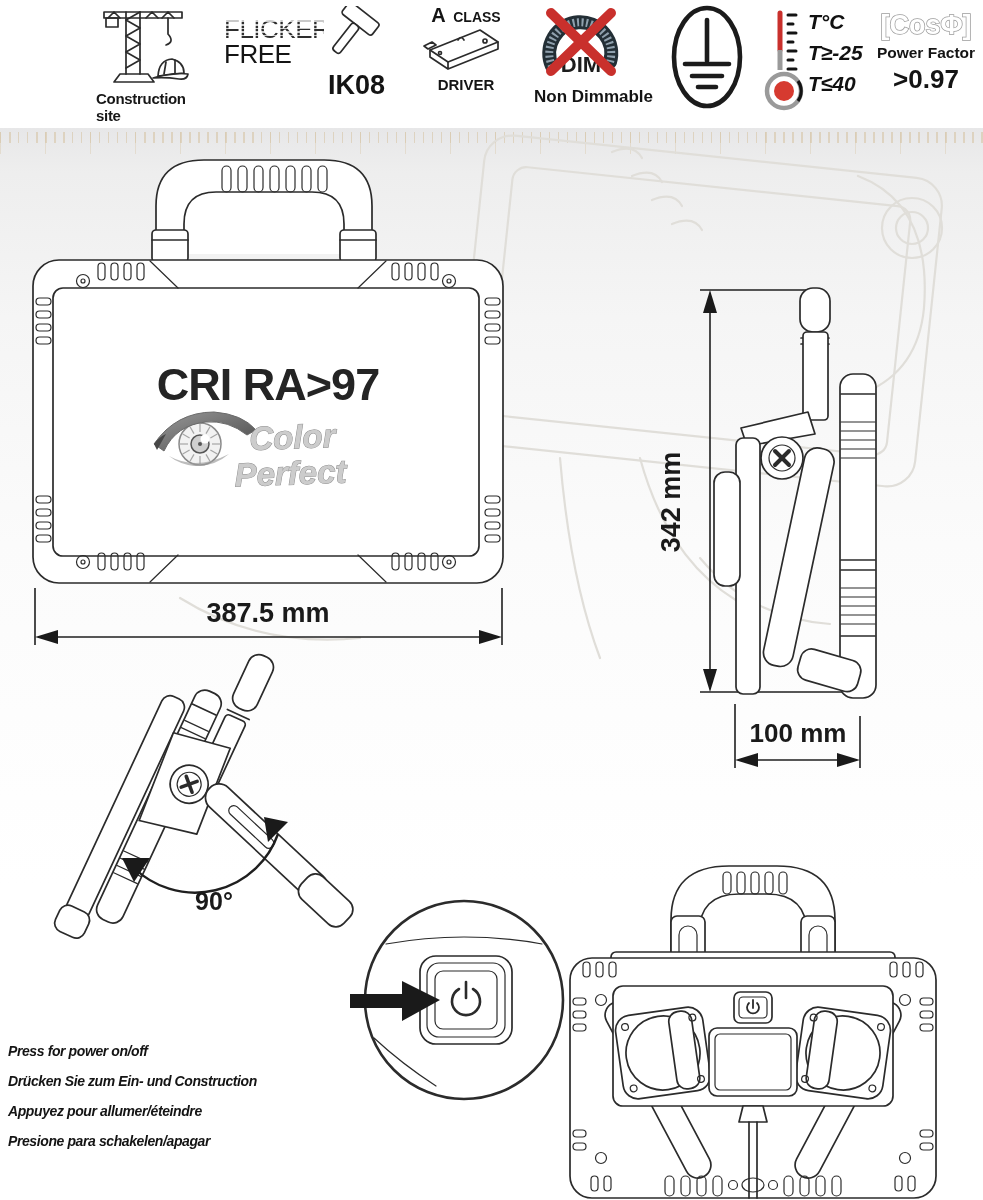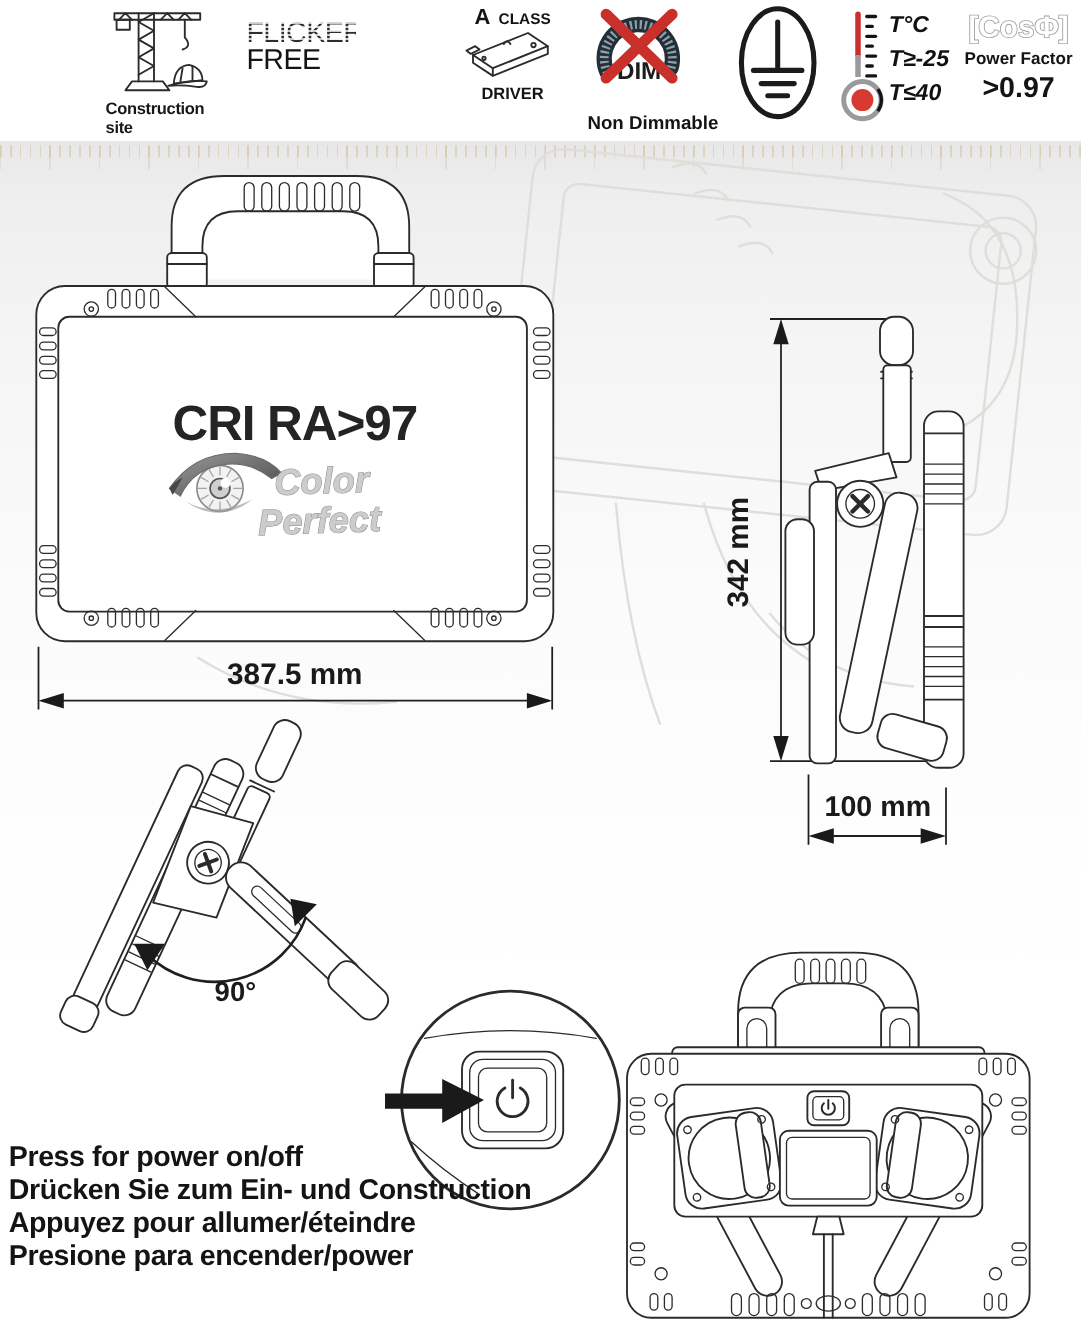--- a/index.html
+++ b/index.html
@@ -10,21 +10,21 @@
   .badge{position:absolute;text-align:left;}
   .badge .cap{font-weight:bold;font-size:15px;line-height:17px;letter-spacing:-0.3px;color:#171717;}
   .flk{font-weight:400;font-size:26px;line-height:25px;letter-spacing:-0.5px;text-align:left;}
   .flk1{color:#555;}
   @supports ((-webkit-background-clip:text) or (background-clip:text)){
     .flk1{background:repeating-linear-gradient(0deg,#2e2e2e 0 2px,#c9c9c9 2px 3.6px);
           -webkit-background-clip:text;background-clip:text;color:transparent;}
   }
   .flk2{color:#141414;}
   .ik-label{font-weight:800;font-size:27px;letter-spacing:0;color:#141414;margin-top:2px;}
-  .nd-label{font-weight:bold;font-size:17px;color:#141414;margin-top:15px;}
+  .nd-label{font-weight:bold;font-size:17px;color:#141414;margin-top:1px;}
   
   .canvas{position:absolute;left:0;top:128px;width:983px;height:756px;
           background:linear-gradient(180deg,#e7e7e8 0%,#eeeeee 6%,#f5f5f5 25%,#fbfbfb 55%,#ffffff 100%);}
   .ruler{position:absolute;left:0;top:4px;width:983px;height:26px;opacity:.5;
          background-image:
            repeating-linear-gradient(90deg,rgba(197,161,98,.6) 0 1.5px,transparent 1.5px 9px),
            repeating-linear-gradient(90deg,rgba(197,161,98,.4) 0 1px,transparent 1px 45px);
          background-size:auto 11px,auto 22px;background-repeat:repeat-x;}
   svg{position:absolute;}
   svg text{font-family:"Liberation Sans",sans-serif;}
@@ -32,21 +32,21 @@
   .lnw{fill:#fff;stroke:#2b2b2b;stroke-width:1.7;stroke-linejoin:round;}
   .lnt{fill:none;stroke:#2b2b2b;stroke-width:1.2;stroke-linejoin:round;stroke-linecap:round;}
   .wm{fill:none;stroke:#e0ded9;stroke-width:2.2;stroke-linecap:round;stroke-linejoin:round;}
   .dim{stroke:#1f1f1f;stroke-width:1.6;fill:none;}
   .dim-t{font-weight:bold;font-size:27px;fill:#1a1a1a;}
   .arr{fill:#1a1a1a;stroke:none;}
   .cri{font-weight:800;font-size:45px;letter-spacing:-1px;fill:#242424;}
   .logo-t{font-weight:bold;font-style:italic;font-size:33px;fill:#cccccc;stroke:#8f8f8f;stroke-width:1;paint-order:stroke;}
   
   .instructions{position:absolute;left:8px;top:908px;width:430px;}
-  .instructions div{font-weight:bold;font-size:26px;line-height:30px;letter-spacing:-0.4px;color:#141414;white-space:nowrap;}
+  .instructions div{font-weight:bold;font-size:14px;line-height:30px;letter-spacing:-0.4px;color:#141414;white-space:nowrap;font-style:italic;}
 </style>
 </head>
 <body>
 
 <div class="page">
 
   <div class="badges">
 
 
     <div class="badge" style="left:96px;top:2px;width:122px;">
@@ -66,20 +66,29 @@
       </svg>
       <div class="cap">Construction</div>
       <div class="cap">site</div>
     </div>
 
     <div class="badge flk" style="left:224px;top:17px;width:100px;">
       <div class="flk1">FLICKER</div>
       <div class="flk2">FREE</div>
     </div>
 
+    <div class="badge" style="left:328px;top:6px;width:84px;">
+      <svg width="62" height="58" viewBox="0 0 62 58" style="position:static">
+        <g transform="rotate(38 30 24)">
+          <rect class="lnw" stroke-width="2.4" x="6" y="6" width="38" height="15" rx="3"></rect>
+          <rect class="lnw" stroke-width="2.4" x="21" y="21" width="9" height="34" rx="3"></rect>
+        </g>
+      </svg>
+      <div class="ik-label">IK08</div>
+    </div>
 
     <div class="badge" style="left:418px;top:4px;width:100px;">
       <svg width="96" height="96" viewBox="0 0 96 96" style="position:static">
         <text x="48" y="18" text-anchor="middle" fill="#141414">
           <tspan style="font-weight:800;font-size:20px">A</tspan>
           <tspan style="font-weight:bold;font-size:14px" dx="3">CLASS</tspan>
         </text>
         <g class="ln" stroke-width="2">
           <polygon points="12,46 62,26 80,38 30,58"></polygon>
           <path d="M 12 46 V 53 L 30 65 L 30 58 M 30 65 L 80 45 V 38"></path>
@@ -541,16 +550,16 @@
         <ellipse cx="200" cy="327" rx="11" ry="7"></ellipse>
         <circle cx="180" cy="327" r="4.5"></circle>
           <circle cx="220" cy="327" r="4.5"></circle>
       </g>
     </svg>
 
     <div class="instructions">
       <div>Press for power on/off</div>
       <div>Drücken Sie zum Ein- und Construction</div>
       <div>Appuyez pour allumer/éteindre</div>
-      <div>Presione para encender/power</div>
+      <div>Presione para schakelen/apagar</div>
     </div>
   </div>
 </div>
 
 </body></html>

